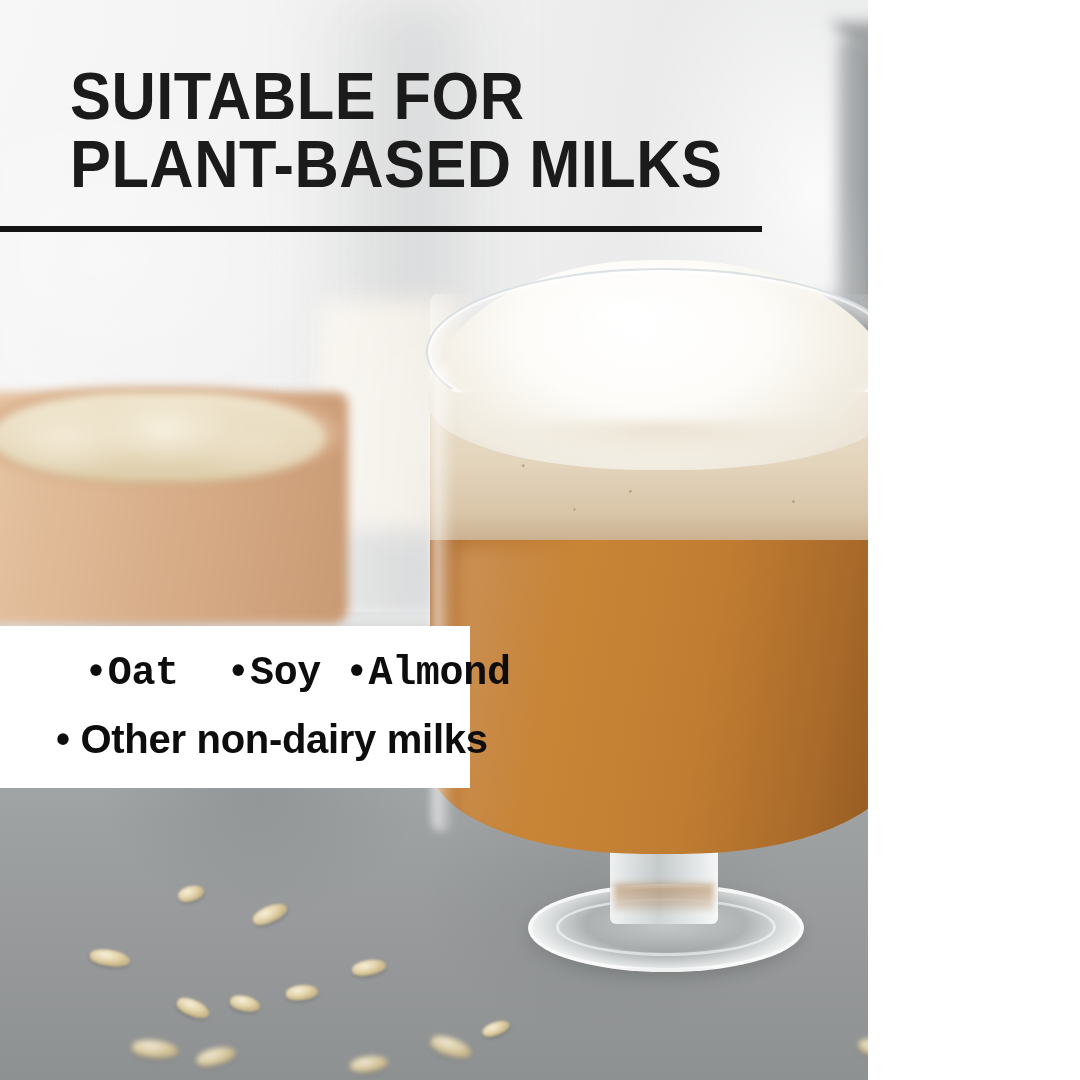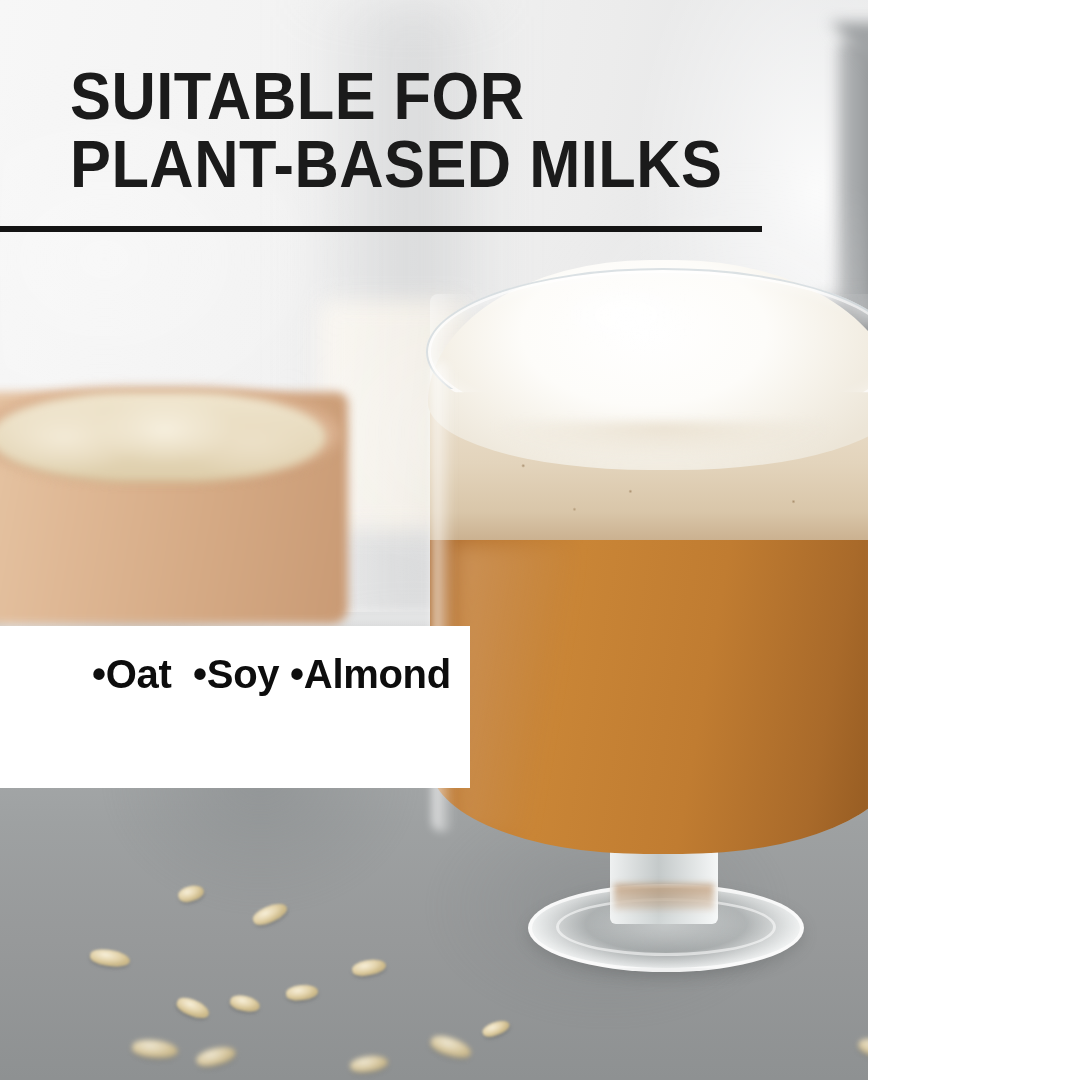--- a/index.html
+++ b/index.html
@@ -275,21 +275,21 @@
   .claims-line {
     position:absolute;
     color:#0d0d0d;
     font-family:"Liberation Sans", sans-serif;
     font-weight:600;
     font-size:40px;
     line-height:40px;
     letter-spacing:-.3px;
     white-space:pre;
   }
-  .claims-line.l1 { left:92px; top:654px; }
+  .claims-line.l1 { left:84px; top:654px;font-family:Liberation Mono, monospace; }
   .claims-line.l2 { left:56px; top:719px; }
 
   
   .logo {
     position:absolute; left:876px; top:938px; width:160px; height:100px;
   }
   .logo svg { display:block; }
 </style>
 </head>
 <body>
@@ -366,20 +366,21 @@
     <div class="flake b" style="left:482px;top:1022px;width:28px;height:13px;transform:rotate(-20deg);"></div>
   </div>
 
   <div class="headline">SUITABLE FOR
 PLANT-BASED MILKS</div>
 
   <div class="rule"></div>
 
   <div class="claims-band"></div>
   <div class="claims-line l1">•Oat  •Soy •Almond</div>
+  <div class="claims-line l2">• Other non-dairy milks</div>
 
   <div class="logo">
     <svg width="160" height="100" viewBox="0 0 160 100" xmlns="http://www.w3.org/2000/svg">
       <defs>
         <clipPath id="bannerClip">
           <path d="M3,4 L157,4 L157,96 C120,84 40,84 3,96 Z"></path>
         </clipPath>
       </defs>
 
       <path d="M0,1 L160,1 L160,99 C122,86 38,86 0,99 Z" fill="#ffffff"></path>

